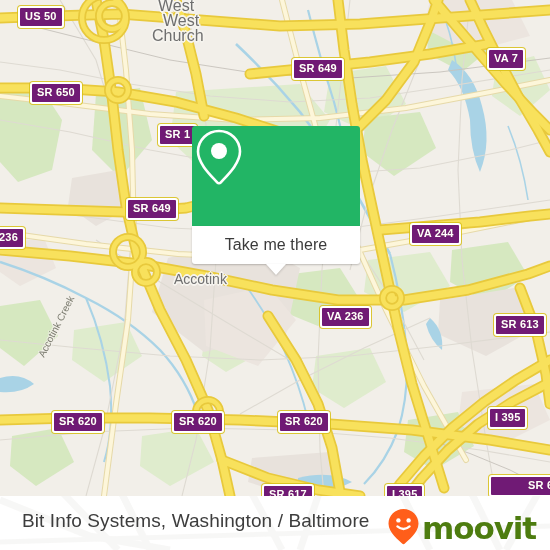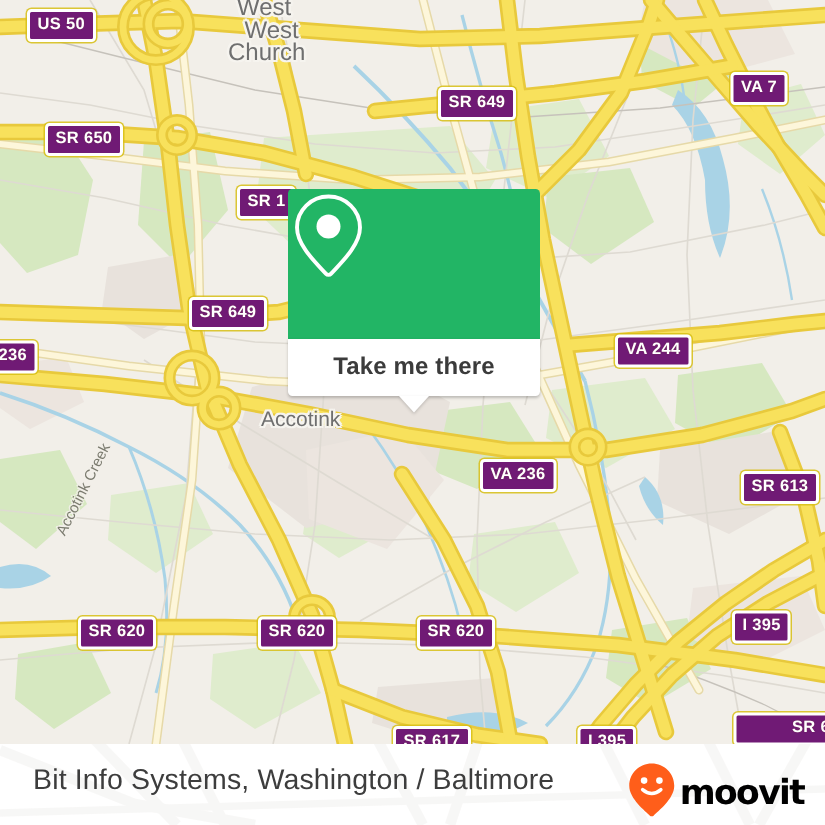--- a/index.html
+++ b/index.html
@@ -48,21 +48,21 @@
     position:absolute;
     color:#7b7b6f;
     font-size:10px;
     white-space:nowrap;
     transform:rotate(-63deg);
     transform-origin:left top;
     text-shadow:-1.2px 0 #f2efe9,1.2px 0 #f2efe9,0 -1.2px #f2efe9,0 1.2px #f2efe9;
   }
 
   
-  .callout{position:absolute;left:192px;top:126px;width:168px;font-weight:bold;}
+  .callout{position:absolute;left:192px;top:126px;width:168px;}
   .callout-head{
     background:#22b565;height:100px;
     border-radius:3px 3px 0 0;
     display:flex;align-items:center;justify-content:center;
   }
   .callout-body{
     background:#ffffff;height:38px;
     border-radius:0 0 3px 3px;
     display:flex;align-items:center;justify-content:center;
     box-shadow:0 1px 2px rgba(0,0,0,.22);
@@ -88,21 +88,21 @@
     position:absolute;left:0;top:496px;width:550px;height:54px;
     background:#ffffff;overflow:hidden;
   }
   .footer .ghost{position:absolute;left:0;top:0;opacity:.5;}
   .footer-title{
     position:absolute;left:22px;top:14px;
     font-size:19px;color:#3d3d3d;white-space:nowrap;letter-spacing:.1px;
   }
   .brand{position:absolute;right:14px;top:12px;display:flex;align-items:center;gap:2px;}
   .brand-word{
-    font-size:23px;color:#000000;letter-spacing:-1.1px;line-height:31px;
+    font-size:31px;color:#4d7c0f;letter-spacing:-1.1px;line-height:31px;
     font-family:"DejaVu Sans","Liberation Sans",sans-serif;font-weight:bold;
   }
 </style>
 </head>
 <body>
 
 <div class="screen">
 
   <div class="map">
     <svg width="550" height="496" viewBox="0 0 550 496">

